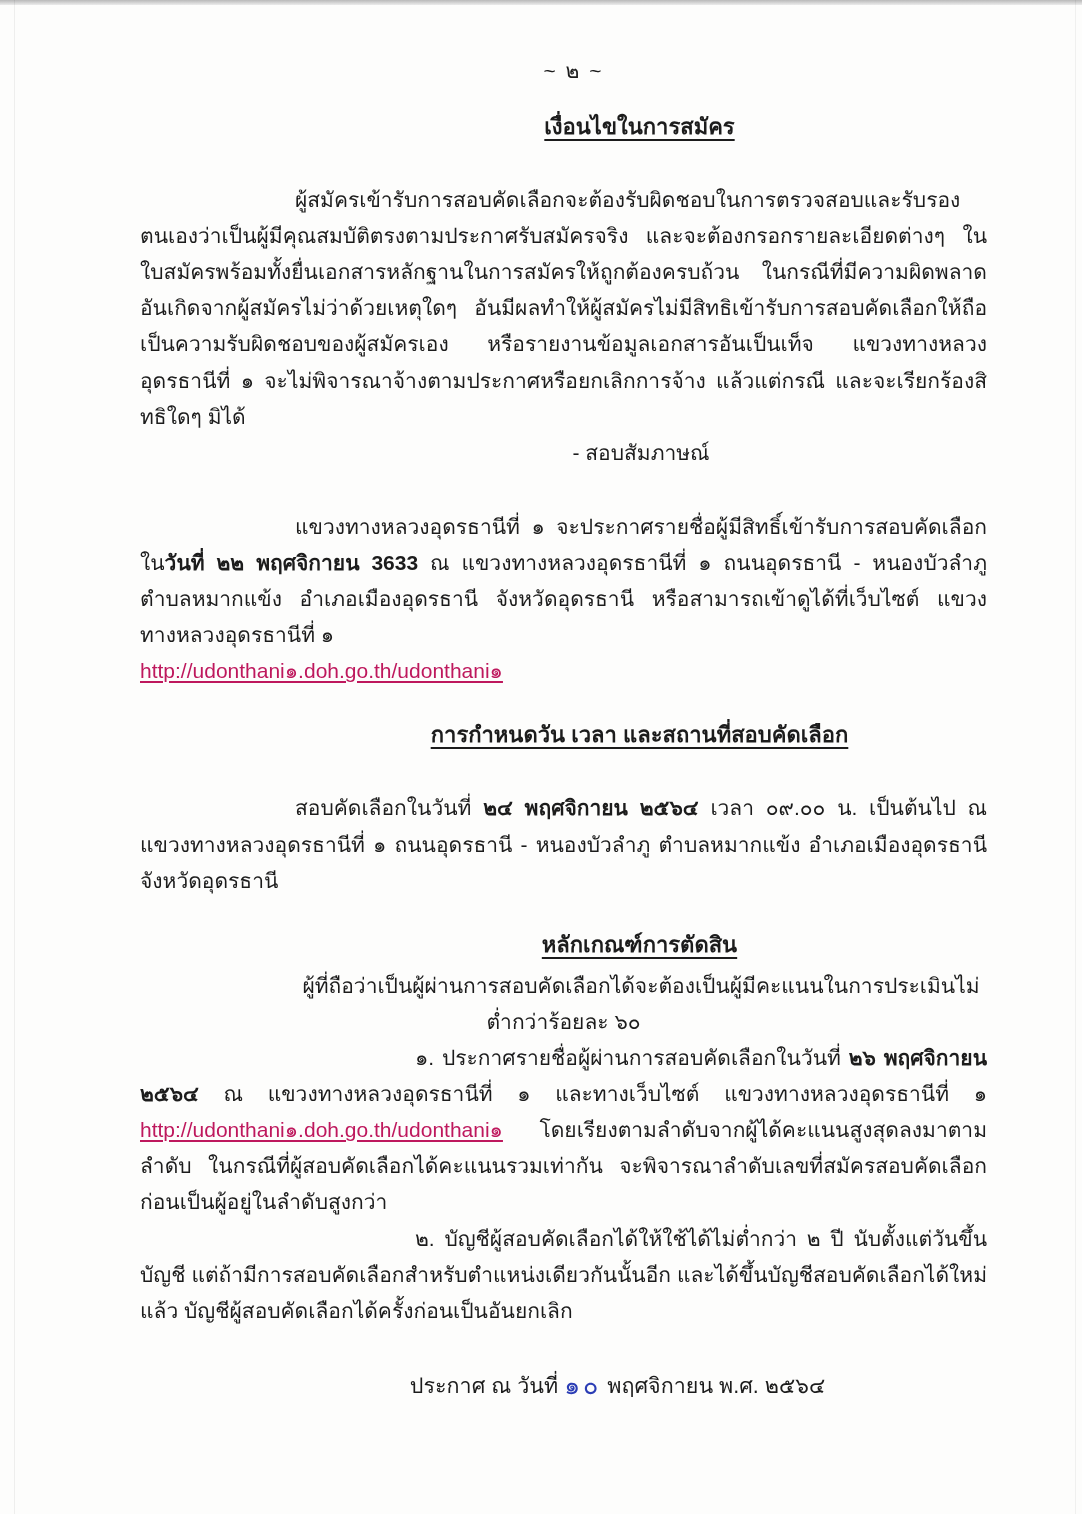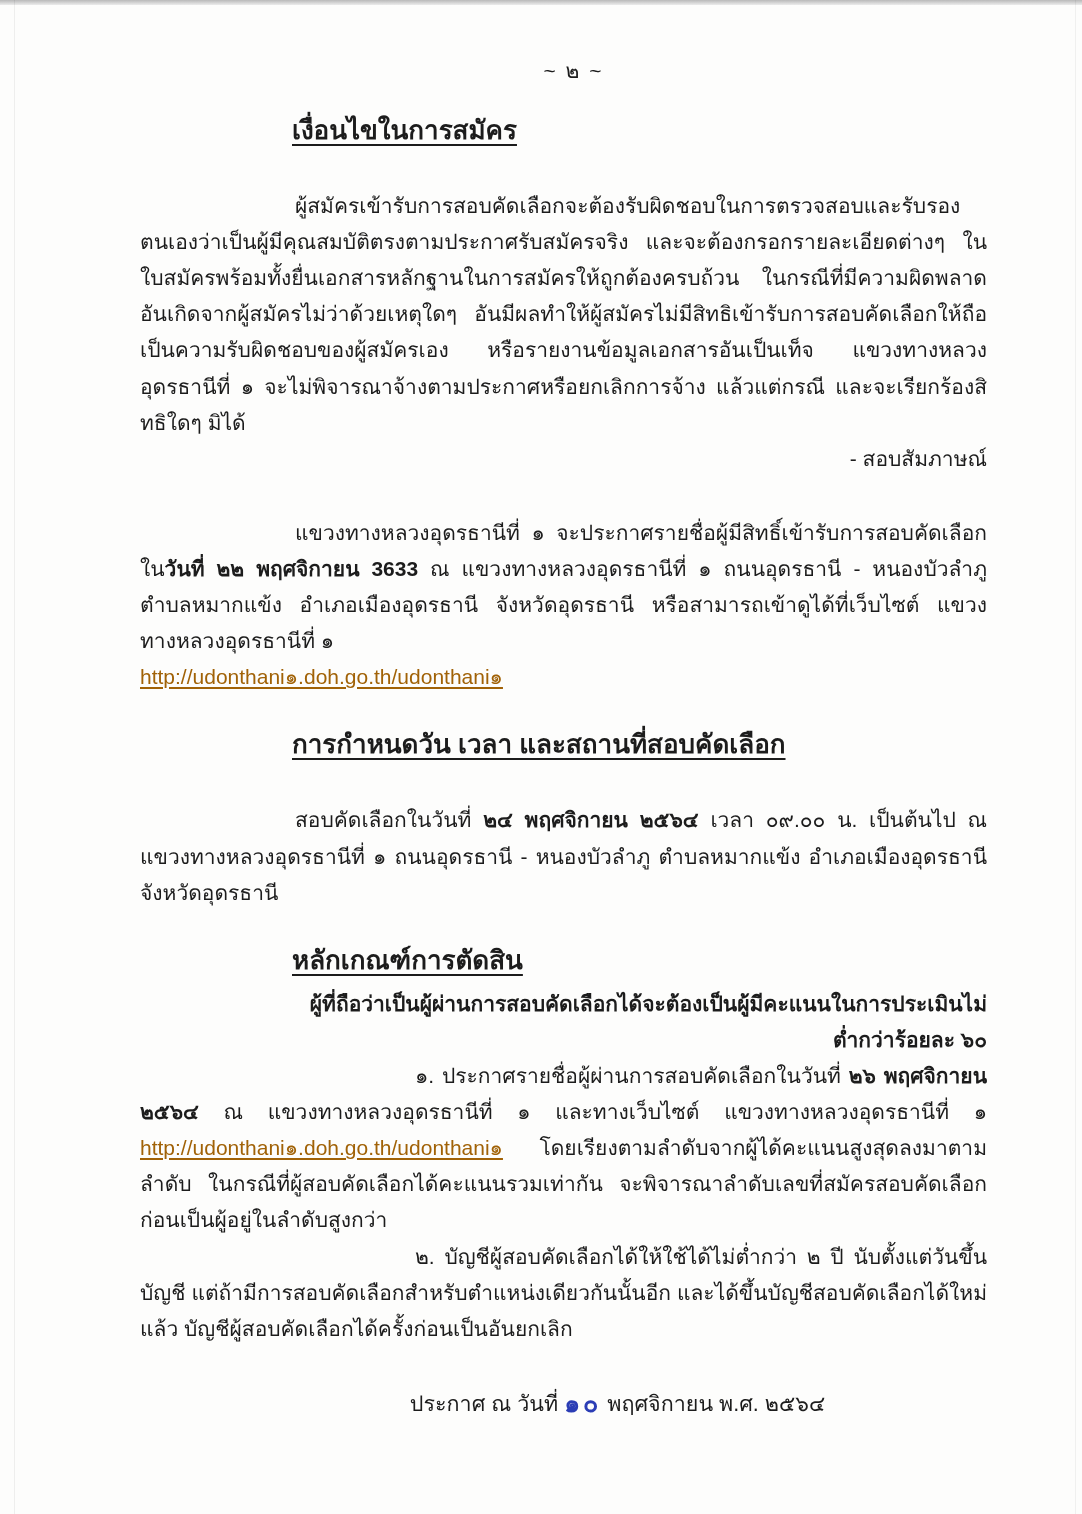--- a/index.html
+++ b/index.html
@@ -29,54 +29,55 @@
     padding:54px 95px 0 140px;
     box-sizing:border-box;
   }
   .page-number {
     text-align:center;
     font-size:21px;
     letter-spacing:2px;
     margin:0 0 6px 20px;
   }
   .sec-heading {
-    font-size:26px;
+    font-size:22px;
     font-weight:700;
     text-decoration:underline;
     text-decoration-thickness:2px;
     text-underline-offset:5px;
     margin:28px 0 6px 152px;
+    text-align:center;
   }
   .sec-heading.first { margin-top:22px; }
   .body-par {
     font-size:21px;
     line-height:1.72;
     text-align:justify;
     margin:0;
   }
   .indent { text-indent:155px;margin-top:38px; }
   .indent-deep { text-indent:275px; }
-  .single-line { text-align:right; }
+  .single-line { text-align:center; }
   .b { font-weight:700; }
   .link {
-    color:#a16207;
+    color:#be185d;
     text-decoration:underline;
     text-underline-offset:3px;
   }
   .link-line {
     font-size:21px;
     line-height:1.72;
     margin:0;
   }
   .hand {
     color:#2b3db5;
     font-size:25px;
     letter-spacing:3px;
     font-family:"DejaVu Serif", serif;
-    position:relative; top:1px;font-weight:bold;
+    position:relative; top:1px;
   }
   .date-line {
     margin-top:36px;
     padding-left:108px;
     text-align:center;
     font-size:21.5px;
     line-height:1.6;
   }
 </style>
 </head>
@@ -105,21 +106,21 @@
       <p class="link-line"><span class="link">http://udonthani๑.doh.go.th/udonthani๑</span></p>
     </div>
 
     <div>
       <div class="sec-heading">การกำหนดวัน เวลา และสถานที่สอบคัดเลือก</div>
       <p class="body-par indent"><span>สอบคัดเลือกในวันที่ </span><span class="b">๒๔  พฤศจิกายน  ๒๕๖๔</span><span> เวลา ๐๙.๐๐ น. เป็นต้นไป ณ  แขวงทางหลวงอุดรธานีที่ ๑  ถนนอุดรธานี - หนองบัวลำภู ตำบลหมากแข้ง  อำเภอเมืองอุดรธานี  จังหวัดอุดรธานี</span></p>
     </div>
 
     <div>
       <div class="sec-heading">หลักเกณฑ์การตัดสิน</div>
-      <p class="body-par single-line" style="text-indent:155px;font-weight:bold;">ผู้ที่ถือว่าเป็นผู้ผ่านการสอบคัดเลือกได้จะต้องเป็นผู้มีคะแนนในการประเมินไม่ต่ำกว่าร้อยละ ๖๐</p>
+      <p class="body-par single-line" style="text-indent:155px;">ผู้ที่ถือว่าเป็นผู้ผ่านการสอบคัดเลือกได้จะต้องเป็นผู้มีคะแนนในการประเมินไม่ต่ำกว่าร้อยละ ๖๐</p>
     </div>
 
     <div>
       <p class="body-par indent-deep"><span>๑. ประกาศรายชื่อผู้ผ่านการสอบคัดเลือกในวันที่ </span><span class="b">๒๖ พฤศจิกายน  ๒๕๖๔</span><span> ณ แขวงทางหลวงอุดรธานีที่ ๑  และทางเว็บไซต์ แขวงทางหลวงอุดรธานีที่ ๑ </span><span class="link">http://udonthani๑.doh.go.th/udonthani๑</span><span> โดยเรียงตามลำดับจากผู้ได้คะแนนสูงสุดลงมาตามลำดับ  ในกรณีที่ผู้สอบคัดเลือกได้คะแนนรวมเท่ากัน จะพิจารณาลำดับเลขที่สมัครสอบคัดเลือกก่อนเป็นผู้อยู่ในลำดับสูงกว่า</span></p>
       <p class="body-par indent-deep">๒. บัญชีผู้สอบคัดเลือกได้ให้ใช้ได้ไม่ต่ำกว่า  ๒  ปี นับตั้งแต่วันขึ้นบัญชี แต่ถ้ามีการสอบคัดเลือกสำหรับตำแหน่งเดียวกันนั้นอีก และได้ขึ้นบัญชีสอบคัดเลือกได้ใหม่แล้ว บัญชีผู้สอบคัดเลือกได้ครั้งก่อนเป็นอันยกเลิก</p>
     </div>
 
     <div>
       <div class="date-line"><span>ประกาศ  ณ  วันที่  </span><span class="hand">๑๐</span><span>  พฤศจิกายน  พ.ศ. ๒๕๖๔</span></div>
 

